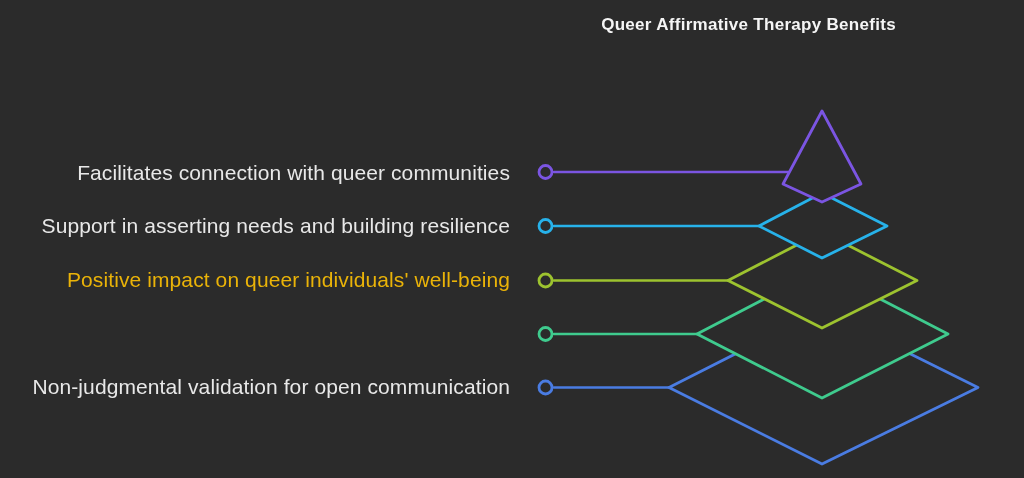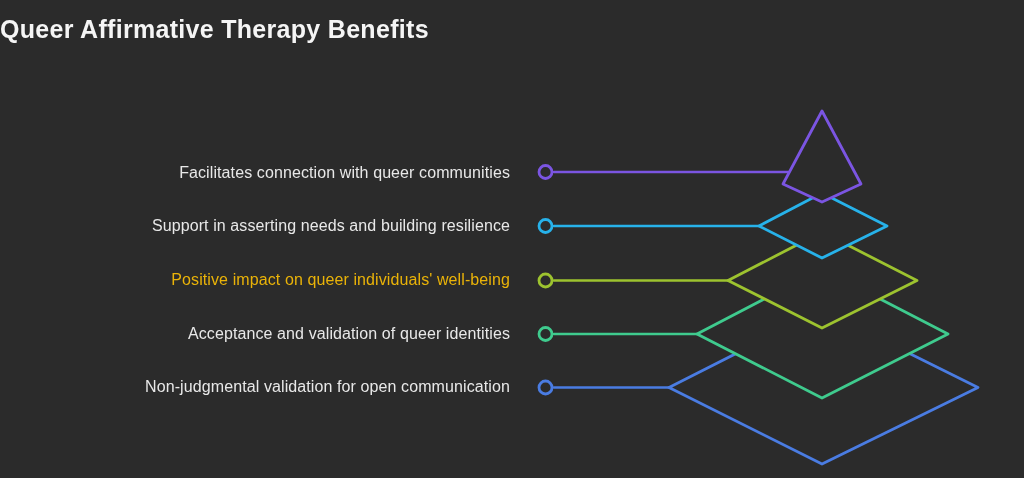--- a/index.html
+++ b/index.html
@@ -11,54 +11,53 @@
   }
   .stage {
     position: relative;
     width: 1024px; height: 478px;
     background: #2b2b2b;
   }
   .page-title {
     position: absolute;
     top: 15px; left: 0;
     width: 896px;
-    text-align: left;
+    text-align: right;
     color: #f5f5f5;
-    font-size: 25px;
+    font-size: 17px;
     font-weight: 700;
     letter-spacing: 0.3px;
   }
   .row-label {
     position: absolute;
     right: 514px;
     height: 20px;
     line-height: 20px;
     white-space: nowrap;
     text-align: right;
     color: #e8e8e8;
-    font-size: 16px;
+    font-size: 21px;
     font-weight: 400;
     letter-spacing: 0.1px;
   }
   .diagram-svg {
     position: absolute;
     top: 0; left: 0;
   }
 </style>
 </head>
 <body style="background: rgb(43, 43, 43);">
 
 <div class="stage" style="background: rgb(43, 43, 43);">
 
   <div class="page-title" style="color: rgb(245, 245, 245);">Queer Affirmative Therapy Benefits</div>
 
   <div class="row-label" style="top: 162.5px; color: rgb(232, 232, 232);">Facilitates connection with queer communities</div>
   <div class="row-label" style="top: 216px; color: rgb(232, 232, 232);">Support in asserting needs and building resilience</div>
   <div class="row-label" style="top: 270px; color: #eab308;">Positive impact on queer individuals' well-being</div>
-  <div class="row-label" style="top: 323.5px; color: rgb(232, 232, 232);">Acceptance and validation of queer identities</div>
   <div class="row-label" style="top: 377px; color: rgb(232, 232, 232);">Non-judgmental validation for open communication</div>
 
   <svg class="diagram-svg" width="1024" height="478" viewBox="0 0 1024 478">
 
     <polygon points="822,310 978,387.5 822,464 669,387.5" fill="#2b2b2b" stroke="#4a7ce2" stroke-width="2.8" stroke-linejoin="round"></polygon>
     <polygon points="822,269 948,334 822,398 697,334" fill="#2b2b2b" stroke="#3fcb8e" stroke-width="2.8" stroke-linejoin="round"></polygon>
     <polygon points="822,232 917,280.5 822,328 728,280.5" fill="#2b2b2b" stroke="#9dc32f" stroke-width="2.8" stroke-linejoin="round"></polygon>
     <polygon points="822,193 887,226 822,258 759,226" fill="#2b2b2b" stroke="#27b2ea" stroke-width="2.8" stroke-linejoin="round"></polygon>
     <polygon points="822,111 861,184 822,202 783,184" fill="#2b2b2b" stroke="#7b55e2" stroke-width="2.8" stroke-linejoin="round"></polygon>
 

